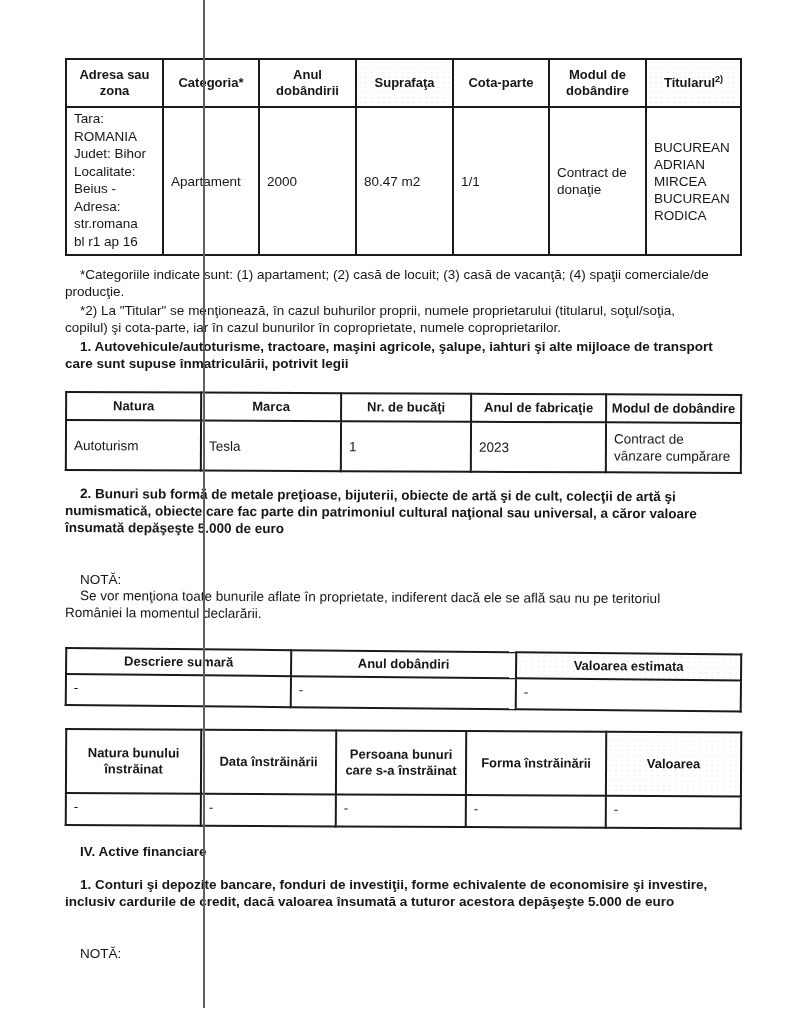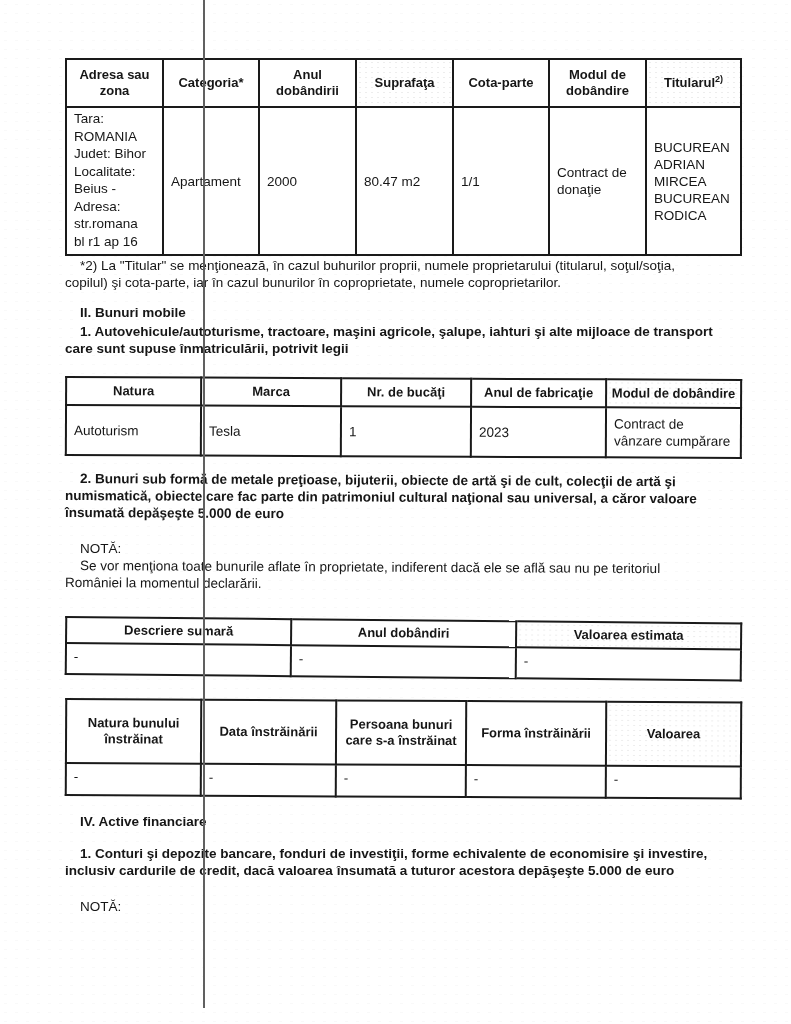--- a/index.html
+++ b/index.html
@@ -36,21 +36,21 @@
   td.addr { vertical-align:top; padding-top:2px; line-height:1.3; }
 
   .para { font-size:13.5px; line-height:1.25; margin:0; text-indent:15px; }
   .bold { font-weight:bold; }
   .mt-fn1 { margin-top:11px; }
   .mt-fn2 { margin-top:2px; }
   .mt-h2  { margin-top:13px; }
   .mt-sub1{ margin-top:2px; }
   .mt-t2  { margin-top:18px; }
   .mt-sub2{ margin-top:15px; }
-  .mt-nota{ margin-top:19px; }
+  .mt-nota{ margin-top:35px; }
   .mt-t3  { margin-top:25px; }
   .mt-h3  { margin-top:16px; }
   .mt-t4  { margin-top:22px; }
   .mt-h4  { margin-top:18px; }
   .mt-sub4{ margin-top:16px; }
 
   .tilt-a { transform:rotate(0.25deg); transform-origin:left center; }
   .tilt-b { transform:rotate(0.55deg); transform-origin:left center; }
   .tilt-c { transform:rotate(0.3deg);  transform-origin:left center; }
 
@@ -108,23 +108,23 @@
         <td>Contract de donaţie</td>
         <td class="pre">BUCUREAN
 ADRIAN
 MIRCEA
 BUCUREAN
 RODICA</td>
       </tr>
     </tbody>
   </table>
 
+  <p class="para mt-fn1">*Categoriile indicate sunt: (1) apartament; (2) casă de locuit; (3) casă de vacanţă; (4) spaţii comerciale/de producţie.</p>
   <p class="para mt-fn2">*2) La "Titular" se menţionează, în cazul buhurilor proprii, numele proprietarului (titularul, soţul/soţia, copilul) şi cota-parte, iar în cazul bunurilor în coproprietate, numele coproprietarilor.</p>
 
-  <p class="para bold mt-h2">II. Bunuri mobile</p>
   <p class="para bold mt-sub1">1. Autovehicule/autoturisme, tractoare, maşini agricole, şalupe, iahturi şi alte mijloace de transport care sunt supuse înmatriculării, potrivit legii</p>
 
   <table class="t2 tilt-a mt-t2">
     <colgroup>
       <col style="width:135px">
         <col style="width:140px">
         <col style="width:130px">
       <col style="width:135px">
         <col style="width:135px">
     </colgroup>

